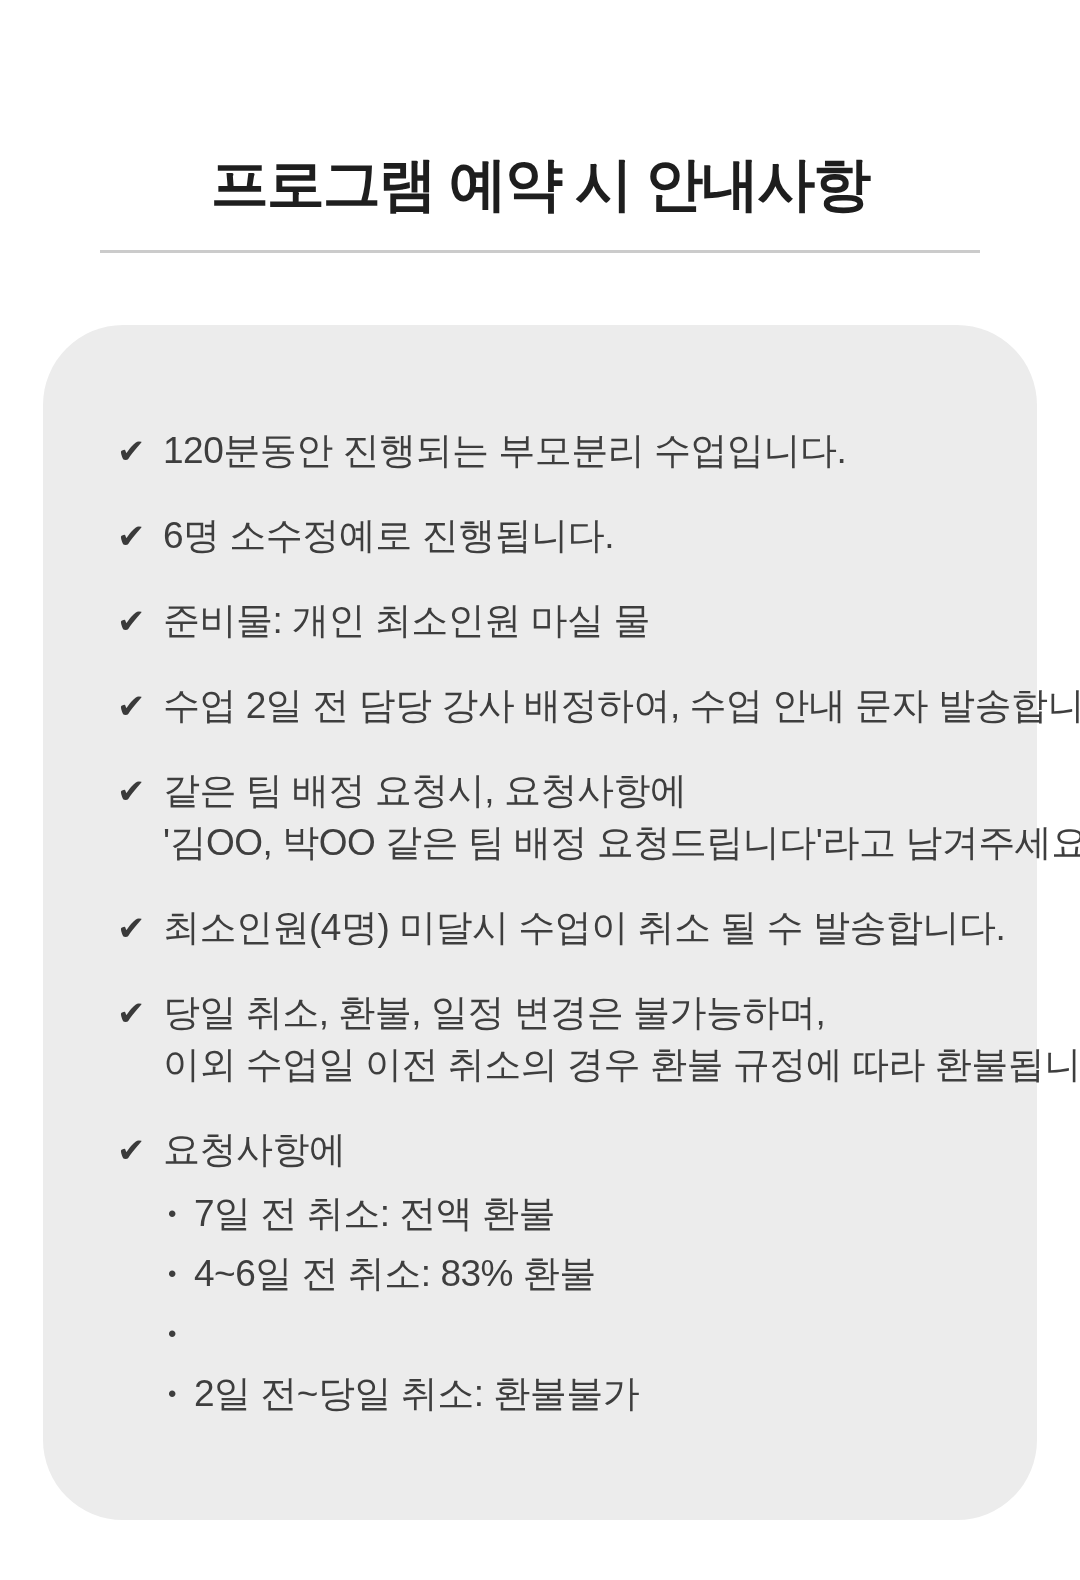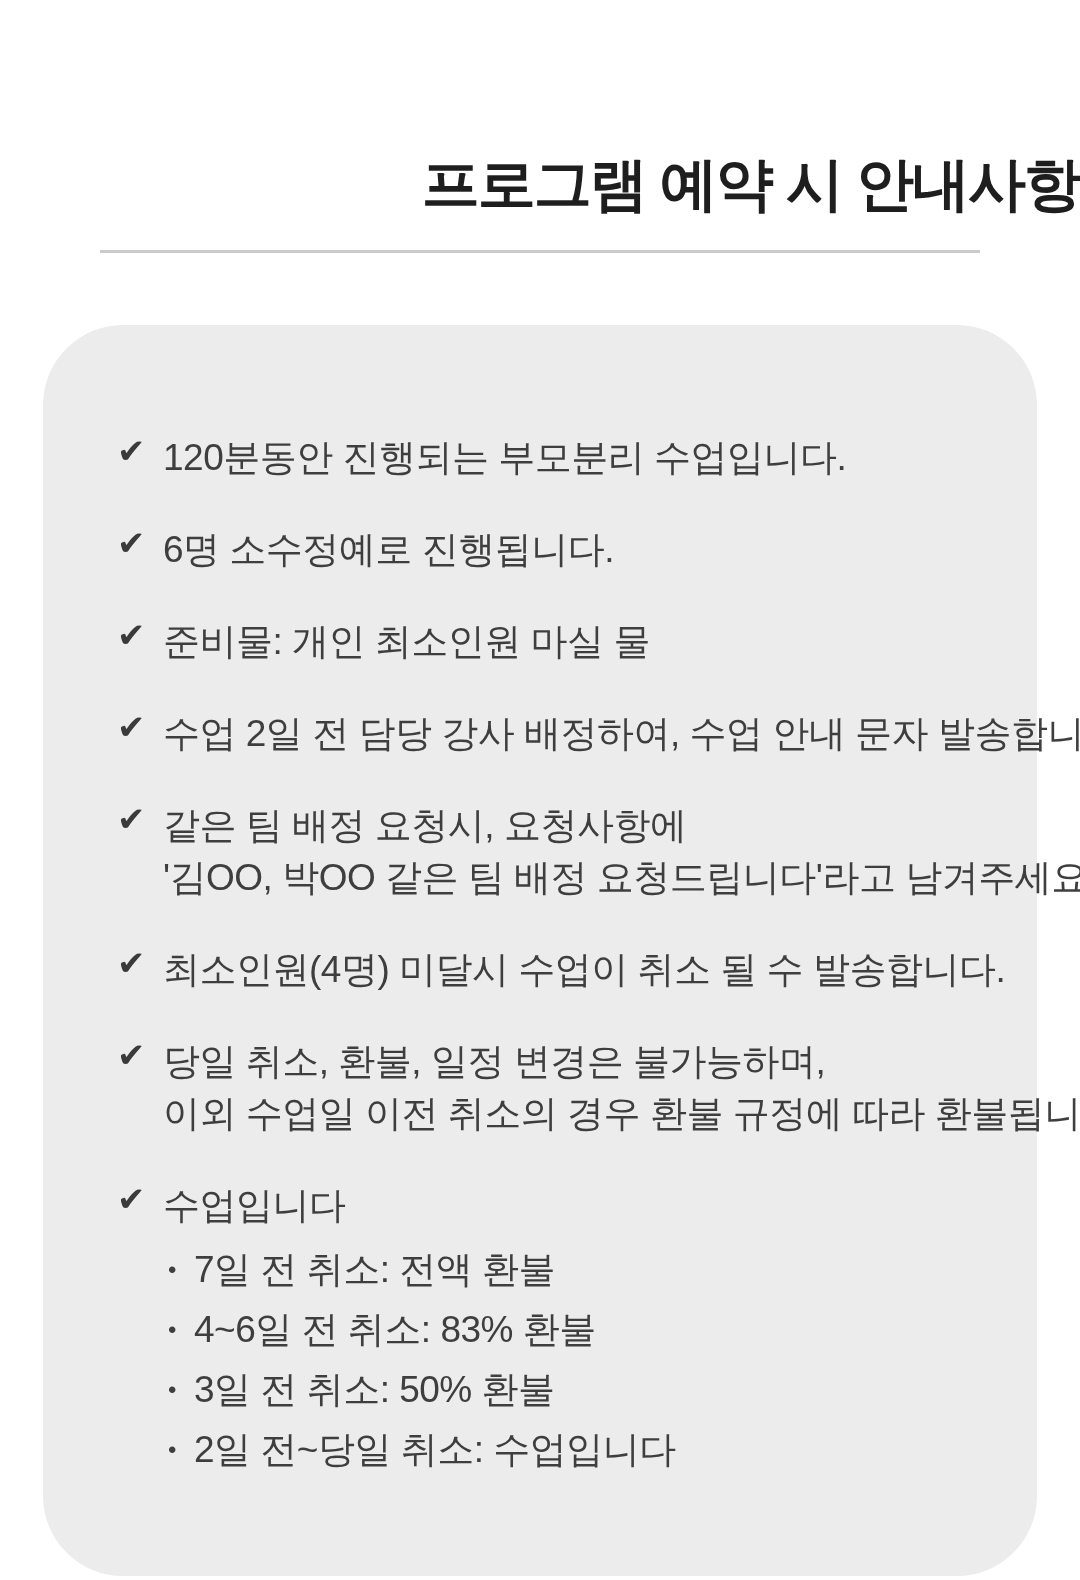--- a/index.html
+++ b/index.html
@@ -5,21 +5,21 @@
   * { margin: 0; padding: 0; box-sizing: border-box; }
   html, body {
     width: 1080px;
     height: 1580px;
     background: #ffffff;
     font-family: "Liberation Sans", sans-serif;
     overflow: hidden;
   }
   .page-title {
     margin-top: 152px;
-    text-align: right;
+    text-align: center;
     font-size: 58px;
     font-weight: 900;
     color: #1e1e1e;
     letter-spacing: -2px;
     line-height: 1.1;
   }
   .divider {
     width: 880px;
     height: 3px;
     background: #cbcbcb;
@@ -42,21 +42,21 @@
     letter-spacing: -0.5px;
   }
   .item:last-child { margin-bottom: 0; }
   .check {
     flex: 0 0 46px;
     width: 46px;
     font-size: 34px;
     line-height: 52px;
     color: #3a3a3a;
   }
-  .item-text { flex: 1 1 auto; margin-top: 7px; }
+  .item-text { flex: 1 1 auto; }
   .item-text .line { white-space: nowrap; }
   .sub-list { margin-top: 12px; }
   .sub-item {
     display: flex;
     align-items: flex-start;
     margin-bottom: 8px;
     padding-left: 5px;
     white-space: nowrap;
   }
   .sub-item:last-child { margin-bottom: 0; }
@@ -124,35 +124,34 @@
     <span class="check">✔</span>
     <div class="item-text">
       <div class="line">당일 취소, 환불, 일정 변경은 불가능하며,</div>
       <div class="line">이외 수업일 이전 취소의 경우 환불 규정에 따라 환불됩니다.</div>
     </div>
   </div>
 
   <div class="item">
     <span class="check">✔</span>
     <div class="item-text">
-      <div class="line">수업입니다</div>
+      <div class="line">요청사항에</div>
       <div class="sub-list">
         <div class="sub-item">
           <span class="bullet">•</span>
           <span>7일 전 취소: 전액 환불</span>
         </div>
         <div class="sub-item">
           <span class="bullet">•</span>
           <span>4~6일 전 취소: 83% 환불</span>
         </div>
         <div class="sub-item">
           <span class="bullet">•</span>
-          <span>3일 전 취소: 50% 환불</span>
         </div>
         <div class="sub-item">
           <span class="bullet">•</span>
-          <span>2일 전~당일 취소: 수업입니다</span>
+          <span>2일 전~당일 취소: 환불불가</span>
         </div>
       </div>
     </div>
   </div>
 
 </div>
 
 </body></html>

